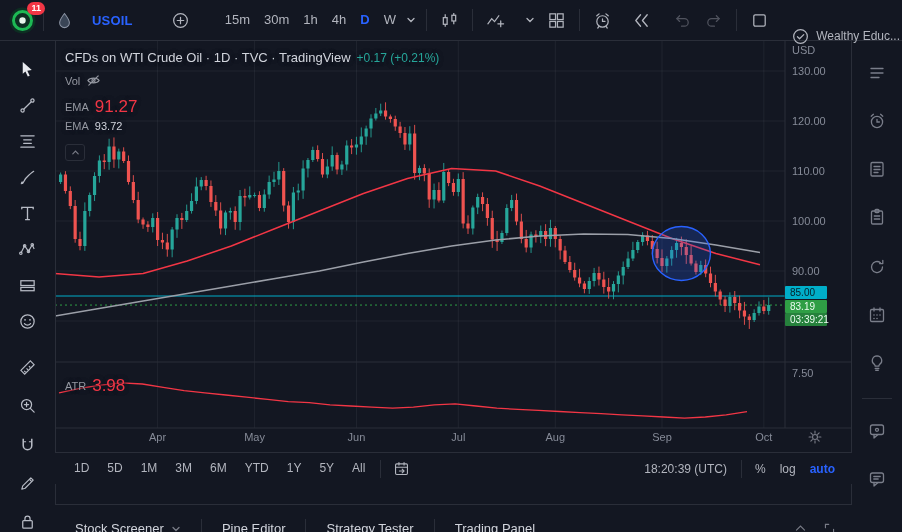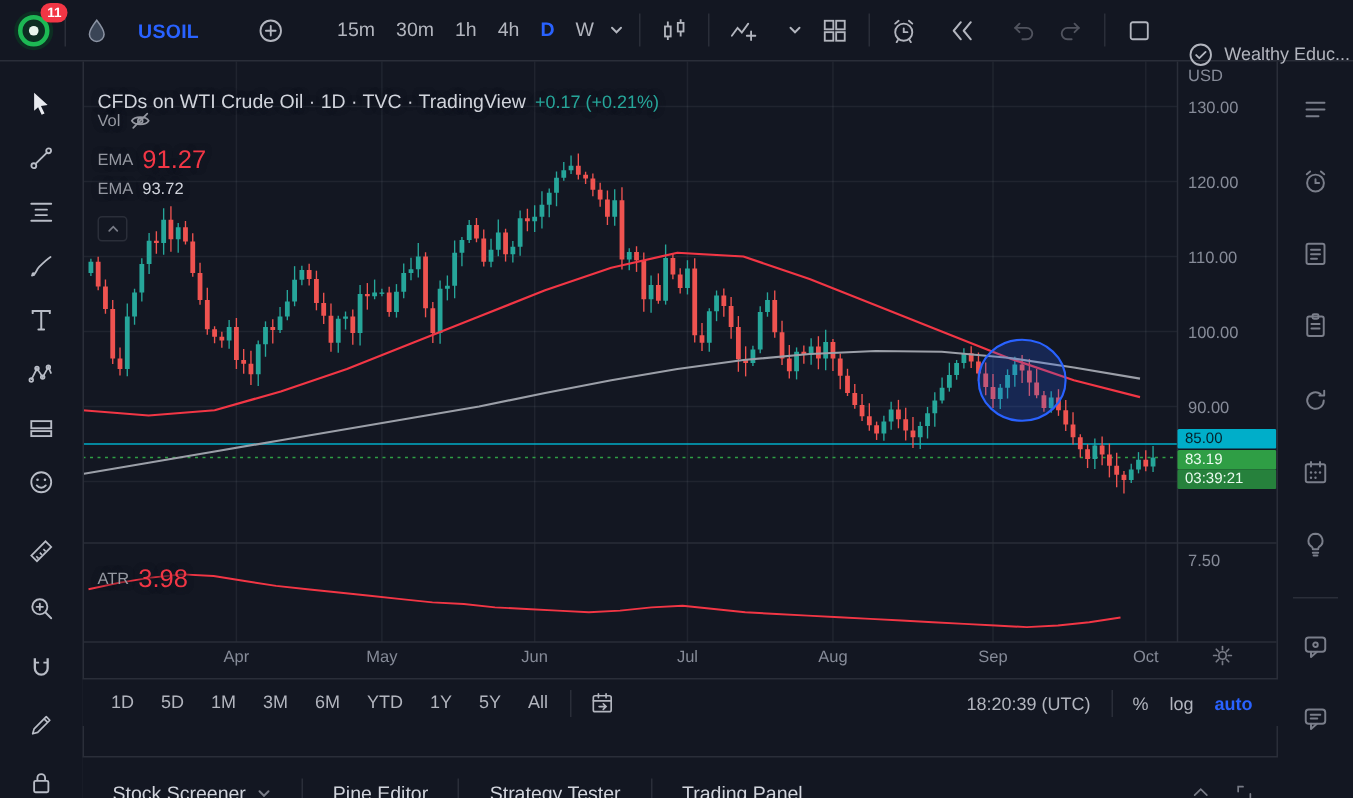--- a/index.html
+++ b/index.html
@@ -38,21 +38,21 @@
   #chart-svg text{font-family:"Liberation Sans",sans-serif;}
   .legend{position:absolute;left:10px;top:0;z-index:3;text-shadow:0 0 4px #131722,0 0 4px #131722;}
   .lg-row{position:absolute;left:0;white-space:nowrap;display:flex;align-items:center;gap:6px;}
   .lg-title{font-size:13px;color:#d1d4dc;}
   .lg-change{color:#26a69a;font-size:12px;}
   .lg-dim{color:#9598a1;font-size:11px;}
   .lg-red{color:#f23645;font-size:17px;}
   .lg-light{color:#d1d4dc;font-size:11px;}
   .collapse-btn{position:absolute;left:0;width:18px;height:15px;border:1px solid #2a2e39;border-radius:3px;
                 background:#131722;display:flex;align-items:center;justify-content:center;color:#787b86;cursor:pointer;}
-  .price-badge{position:absolute;left:730px;width:66px;height:13px;font-size:10px;line-height:13px;
+  .price-badge{position:absolute;left:730px;width:42px;height:13px;font-size:10px;line-height:13px;
                padding-left:5px;box-sizing:border-box;z-index:4;border-radius:1px;}
   .badge-dark-text{color:#04222b;}
   .badge-light-text{color:#eafbef;}
   .gear{position:absolute;left:752px;top:389px;color:#787b86;cursor:pointer;z-index:4;}
   
   .footer{position:absolute;left:55px;top:452px;width:797px;height:32px;border-top:1px solid #2a2e39;
           display:flex;align-items:center;box-sizing:border-box;padding:0 10px;background:#131722;z-index:5;}
   .range{padding:0 9px;color:#b2b5be;font-size:12px;cursor:pointer;line-height:31px;}
   .ft-sep{width:1px;height:18px;background:#2a2e39;margin:0 6px;}
   .ft-right{margin-left:auto;display:flex;align-items:center;}
@@ -681,21 +681,21 @@
           <text x="199.6" y="401" fill="#868b98" font-size="11" text-anchor="middle">May</text>
           <text x="301.45" y="401" fill="#868b98" font-size="11" text-anchor="middle">Jun</text>
           <text x="403.3" y="401" fill="#868b98" font-size="11" text-anchor="middle">Jul</text>
           <text x="500.3" y="401" fill="#868b98" font-size="11" text-anchor="middle">Aug</text>
           <text x="607" y="401" fill="#868b98" font-size="11" text-anchor="middle">Sep</text>
           <text x="708.85" y="401" fill="#868b98" font-size="11" text-anchor="middle">Oct</text>
         </g>
       </svg>
 
     <div class="legend">
-      <div class="lg-row" style="top:20px">
+      <div class="lg-row" style="top:10px">
         <span class="lg-title">CFDs on WTI Crude Oil · 1D · TVC · TradingView</span>
         <span class="lg-change">+0.17 (+0.21%)</span>
       </div>
       <div class="lg-row" style="top:33px">
         <span class="lg-dim">Vol</span>
         <svg width="15" height="15" viewBox="0 0 16 16" fill="none" stroke="#9598a1" stroke-width="1.2" stroke-linecap="round">
           <path d="M2 8c2-3.4 10-3.4 12 0-2 3.4-10 3.4-12 0Z"></path>
             <circle cx="8" cy="8" r="1.7"></circle>
             <path d="M3 13 13 3"></path>
         </svg>

